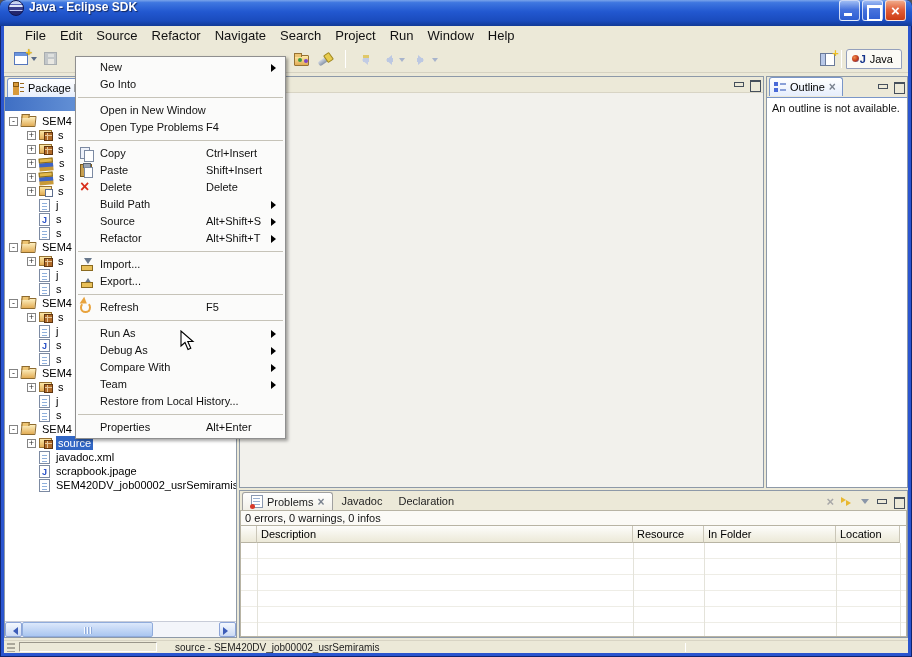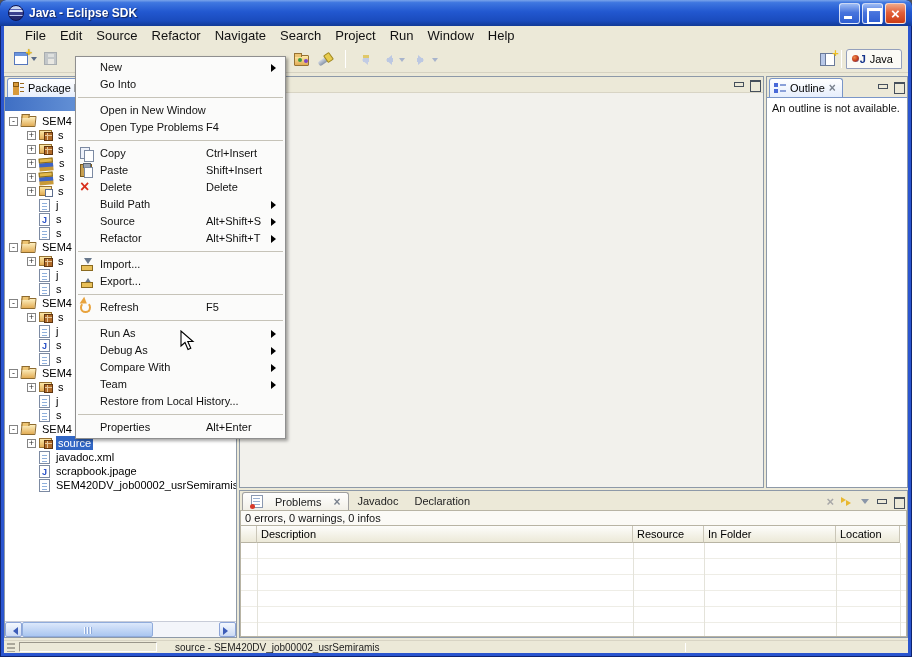--- a/index.html
+++ b/index.html
@@ -2,21 +2,21 @@
 <html><head>
 <meta charset="utf-8">
 <style>
   html,body{margin:0;padding:0;background:#555;}
   *{box-sizing:border-box;font-family:"Liberation Sans","DejaVu Sans",sans-serif;}
   .win{position:relative;width:912px;height:657px;background:#2a55cf;overflow:hidden;
        border-radius:6px 6px 0 0;box-shadow:0 0 0 1px #10246e inset;}
   
   .titlebar{position:absolute;left:0;top:0;width:912px;height:26px;border-radius:6px 6px 0 0;
     background:linear-gradient(180deg,#7aa4ea 0%,#3f77e0 10%,#2258d0 45%,#1a4bbd 80%,#123a96 100%);
-    display:flex;align-items:center;padding:0 6px;}
+    display:flex;align-items:flex-start;padding:0 6px;}
   .app-icon{width:16px;height:16px;border-radius:50%;margin:0 5px 0 2px;
     background:linear-gradient(180deg,#c9d4f2 0 18%,#5a64b8 18% 30%,#dfe6f8 30% 44%,#3a3f8e 44% 62%,#b9c4ee 62% 74%,#23276e 74% 100%);
     border:1px solid #101650;}
   .title{color:#fff;font-size:12px;font-weight:bold;text-shadow:1px 1px 1px #12265e;flex:1;}
   .winbtns{display:flex;gap:2px;}
   .wbtn{width:21px;height:21px;border-radius:3px;border:1px solid rgba(255,255,255,.75);
     background:linear-gradient(180deg,#9ebcf4,#4874dd 45%,#2e5ed2);position:relative;}
   .wbtn.close{background:linear-gradient(180deg,#f0a988,#e2603a 45%,#cc3c14);}
   .wbtn.min::after{content:'';position:absolute;left:4px;bottom:4px;width:8px;height:3px;background:#fff;}
   .wbtn.max::after{content:'';position:absolute;left:4px;top:4px;width:11px;height:11px;border:2px solid #fff;border-top-width:3px;}
@@ -114,33 +114,33 @@
      background:repeating-linear-gradient(90deg,#f6faff 0 1px,#8fabdc 1px 2px,transparent 2px 3px);}
   
   .editor{left:235px;top:2px;width:525px;height:412px;background:#ece9d8;display:flex;flex-direction:column;}
   .ehead{height:16px;flex:none;display:flex;justify-content:flex-end;align-items:center;gap:6px;padding-right:4px;border-bottom:1px solid #d8d4c4;}
   .ebody{flex:1;background:#f2f1ec;}
   .chr{width:10px;height:9px;position:relative;}
   .chr.minv::after{content:'';position:absolute;left:1px;top:2px;width:8px;height:3px;border:1px solid #46505c;}
   .chr.maxv::after{content:'';position:absolute;left:1px;top:0;width:9px;height:9px;border:1px solid #46505c;border-top-width:2px;}
   
   .outline{left:762px;top:2px;width:142px;height:412px;background:#ece9d8;display:flex;flex-direction:column;}
-  .ohead{height:20px;flex:none;display:flex;align-items:center;position:relative;padding-left:2px;}
+  .ohead{height:20px;flex:none;display:flex;align-items:flex-start;position:relative;padding-left:2px;}
   .ohead .chrbox{position:absolute;right:4px;top:5px;display:flex;gap:6px;}
   .obody{flex:1;background:#fff;font-size:11px;padding:4px 5px;color:#111;border-top:1px solid #7a96c8;}
   .outline-icon{width:12px;height:12px;}
   .outline-icon::before{content:'';position:absolute;left:0;top:1px;width:4px;height:4px;background:#4a6ad8;box-shadow:0 6px 0 #4a6ad8;}
   .outline-icon::after{content:'';position:absolute;left:6px;top:2px;width:6px;height:2px;background:#8aa0d8;box-shadow:0 6px 0 #8aa0d8;}
   .pkx-icon{width:12px;height:12px;}
   .pkx-icon::before{content:'';position:absolute;left:1px;top:0;width:4px;height:3px;background:#d89a3a;box-shadow:0 4px 0 #d89a3a,0 8px 0 #d89a3a;border:1px solid #8a5a10;}
   .pkx-icon::after{content:'';position:absolute;left:8px;top:1px;width:4px;height:1px;background:#9a6a20;box-shadow:0 4px 0 #9a6a20,0 8px 0 #9a6a20;}
   
   .problems{left:235px;top:416px;width:669px;height:148px;background:#ece9d8;display:flex;flex-direction:column;}
   .ptabs{height:19px;flex:none;display:flex;align-items:flex-end;padding-left:2px;position:relative;}
-  .ptab{display:flex;align-items:center;gap:12px;height:18px;padding:0 8px;font-size:11px;color:#222;}
+  .ptab{display:flex;align-items:center;gap:4px;height:18px;padding:0 8px;font-size:11px;color:#222;}
   .ptab.active{background:linear-gradient(#ffffff,#f2f0e8);border:1px solid #9a96 ;border:1px solid #a0a0a0;border-bottom:none;border-radius:3px 3px 0 0;}
   .problems-icon{width:12px;height:13px;background:#fff;border:1px solid #8a98b0;}
   .problems-icon::before{content:'';position:absolute;left:1px;top:2px;width:7px;height:1px;background:#9ab0d0;box-shadow:0 3px 0 #9ab0d0,0 6px 0 #9ab0d0;}
   .problems-icon::after{content:'';position:absolute;left:-2px;bottom:-2px;width:5px;height:5px;border-radius:50%;background:#d83a2a;}
   .pt-right{position:absolute;right:4px;top:4px;display:flex;align-items:center;gap:7px;}
   .px-close{color:#a8a8a8;font-weight:bold;font-size:13px;line-height:11px;}
   .pfilter{width:13px;height:10px;}
   .pfilter::before{content:'';position:absolute;left:0;top:0;border:3px solid transparent;border-left:5px solid #e8b830;}
   .pfilter::after{content:'';position:absolute;left:5px;top:3px;border:3px solid transparent;border-left:5px solid #e8b830;}
   .pmenu{width:0;height:0;border:4px solid transparent;border-top:5px solid #8a96a8;margin-top:4px;}

